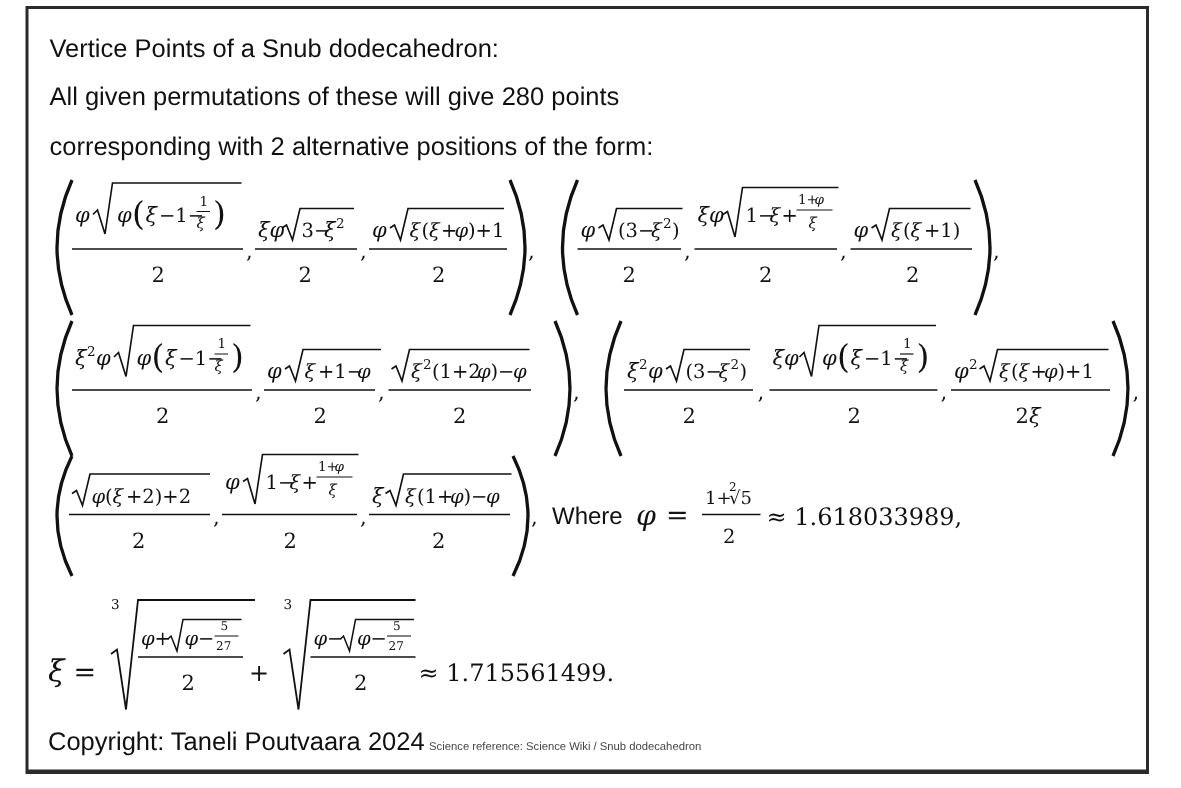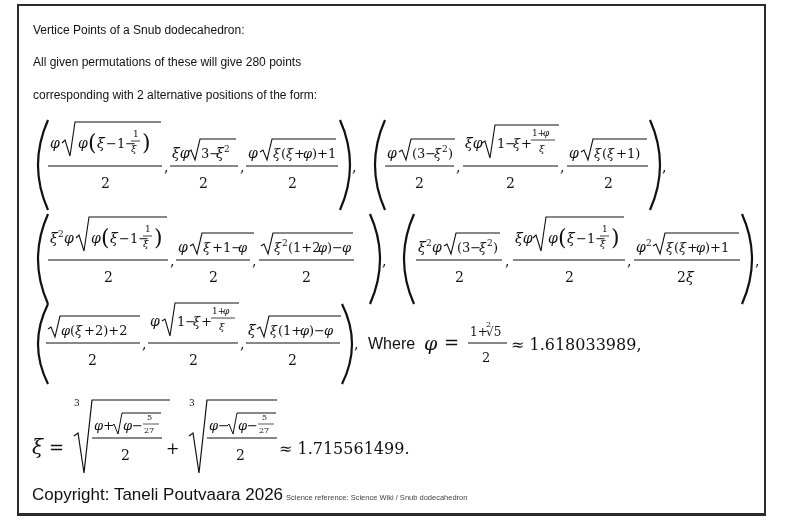--- a/index.html
+++ b/index.html
@@ -1,18 +1,18 @@
 <!DOCTYPE html>
 <html><head>
 <meta charset="utf-8">
 <style>
   html, body { margin: 0; padding: 0; background: #ffffff; }
   body { width: 787px; height: 525px; position: relative; overflow: hidden; font-family: "Liberation Sans", sans-serif; }
   .frame { position: absolute; left: 17px; top: 4px; width: 749px; height: 512px; border: 2px solid #2b2b2b; border-bottom-width: 3px; box-sizing: border-box; background: #fff; }
-  .txt { position: absolute; left: 14px; font-size: 12px; color: #111; white-space: nowrap; }
+  .txt { position: absolute; left: 14px; font-size: 17px; color: #111; white-space: nowrap; }
   .l1 { top: 17px; }
   .l2 { top: 49px; }
   .l3 { top: 82px; }
   .copy { position: absolute; left: 13px; top: 479px; font-size: 17px; color: #111; white-space: nowrap; }
   .ref { font-size: 7.5px; color: #444; margin-left: 3px; }
   svg.math { position: absolute; left: 0; top: 0; }
   svg text { font-family: "DejaVu Serif", serif; fill: #111; }
   .where { font-family: "Liberation Sans", sans-serif; }
 </style>
 </head>
@@ -263,15 +263,15 @@
       <text x="260" y="418" font-size="8">5</text>
       <line x1="256" y1="422" x2="272" y2="422" stroke="#111" stroke-width="0.7"></line>
       <text x="257" y="431" font-size="8">27</text>
       <line x1="205" y1="436" x2="275" y2="436" stroke="#111" stroke-width="1"></line>
       <text x="234" y="458" font-size="14">2</text>
       <text x="277" y="452" font-size="16">≈ 1.715561499.</text>
     </g>
   </svg>
 
   <div class="copy">
-    <span>Copyright: Taneli Poutvaara 2026</span><span class="ref">Science reference: Science Wiki / Snub dodecahedron</span>
+    <span>Copyright: Taneli Poutvaara 2024</span><span class="ref">Science reference: Science Wiki / Snub dodecahedron</span>
   </div>
 </div>
 
 </body></html>

